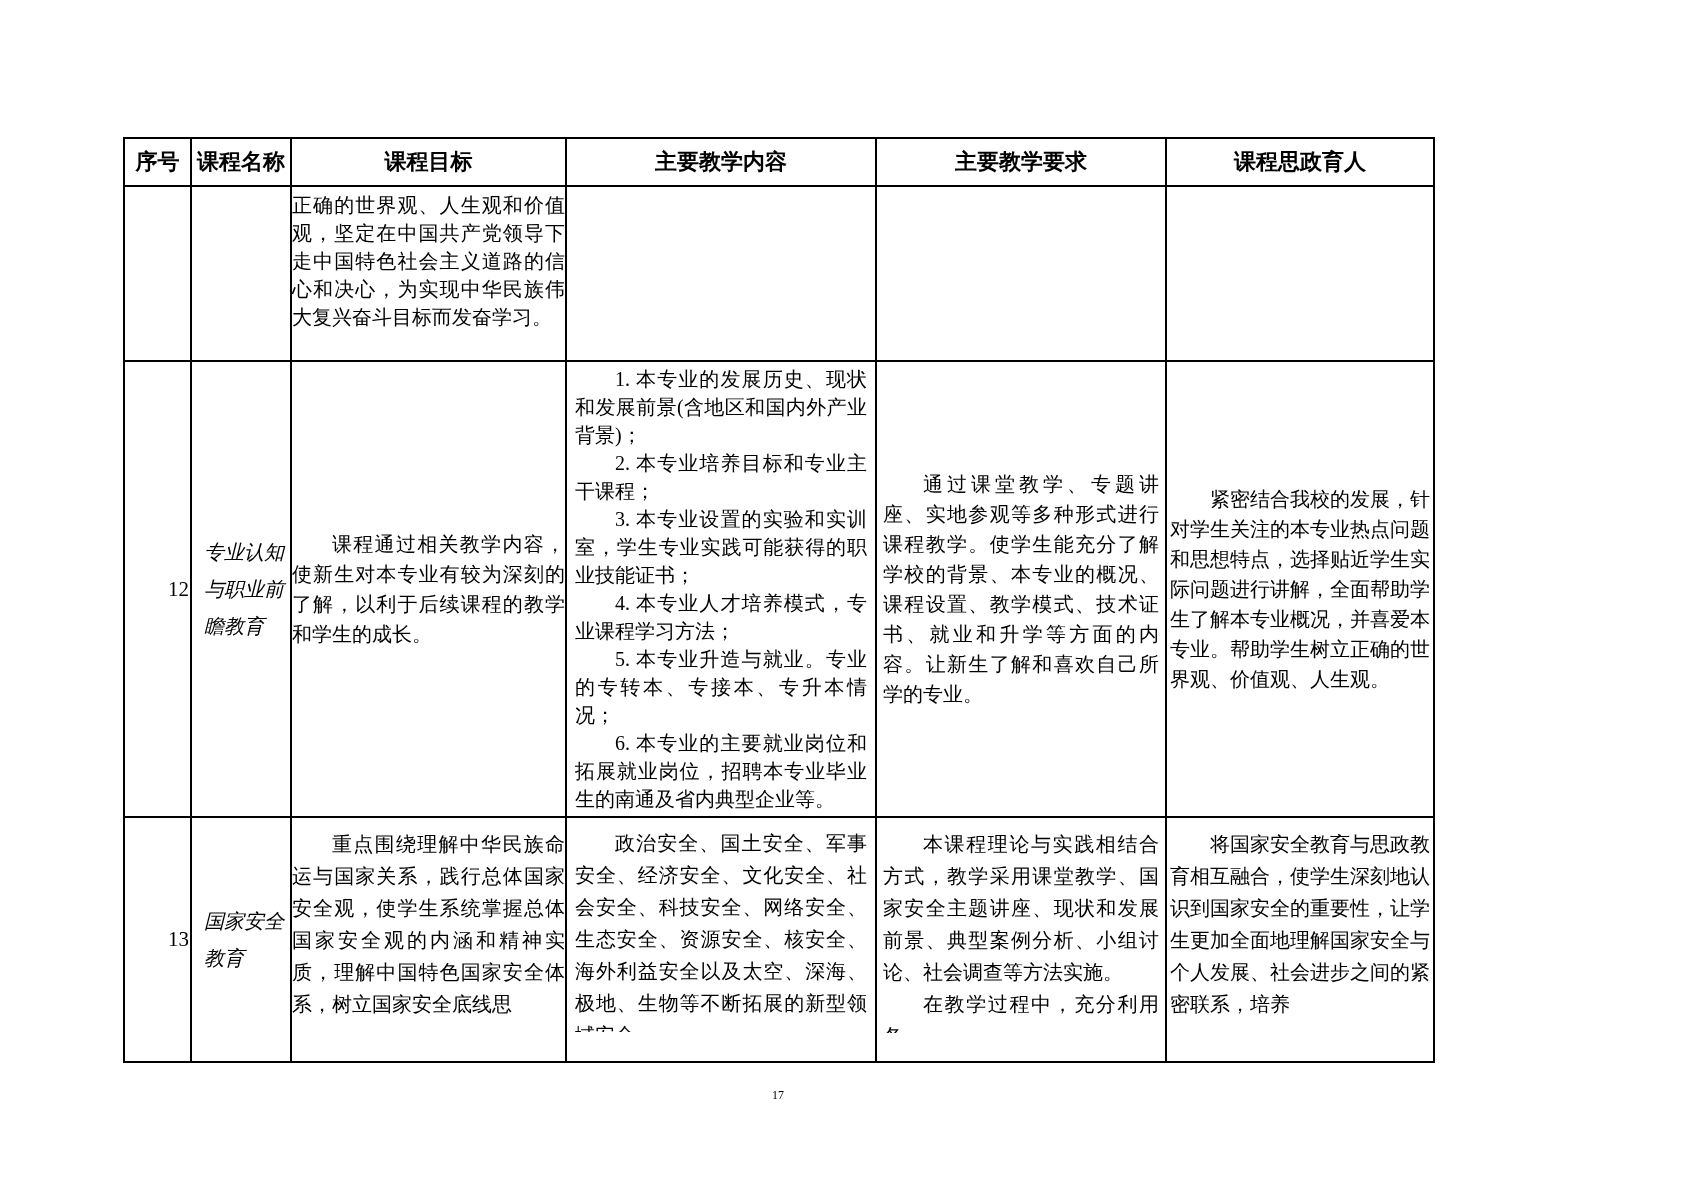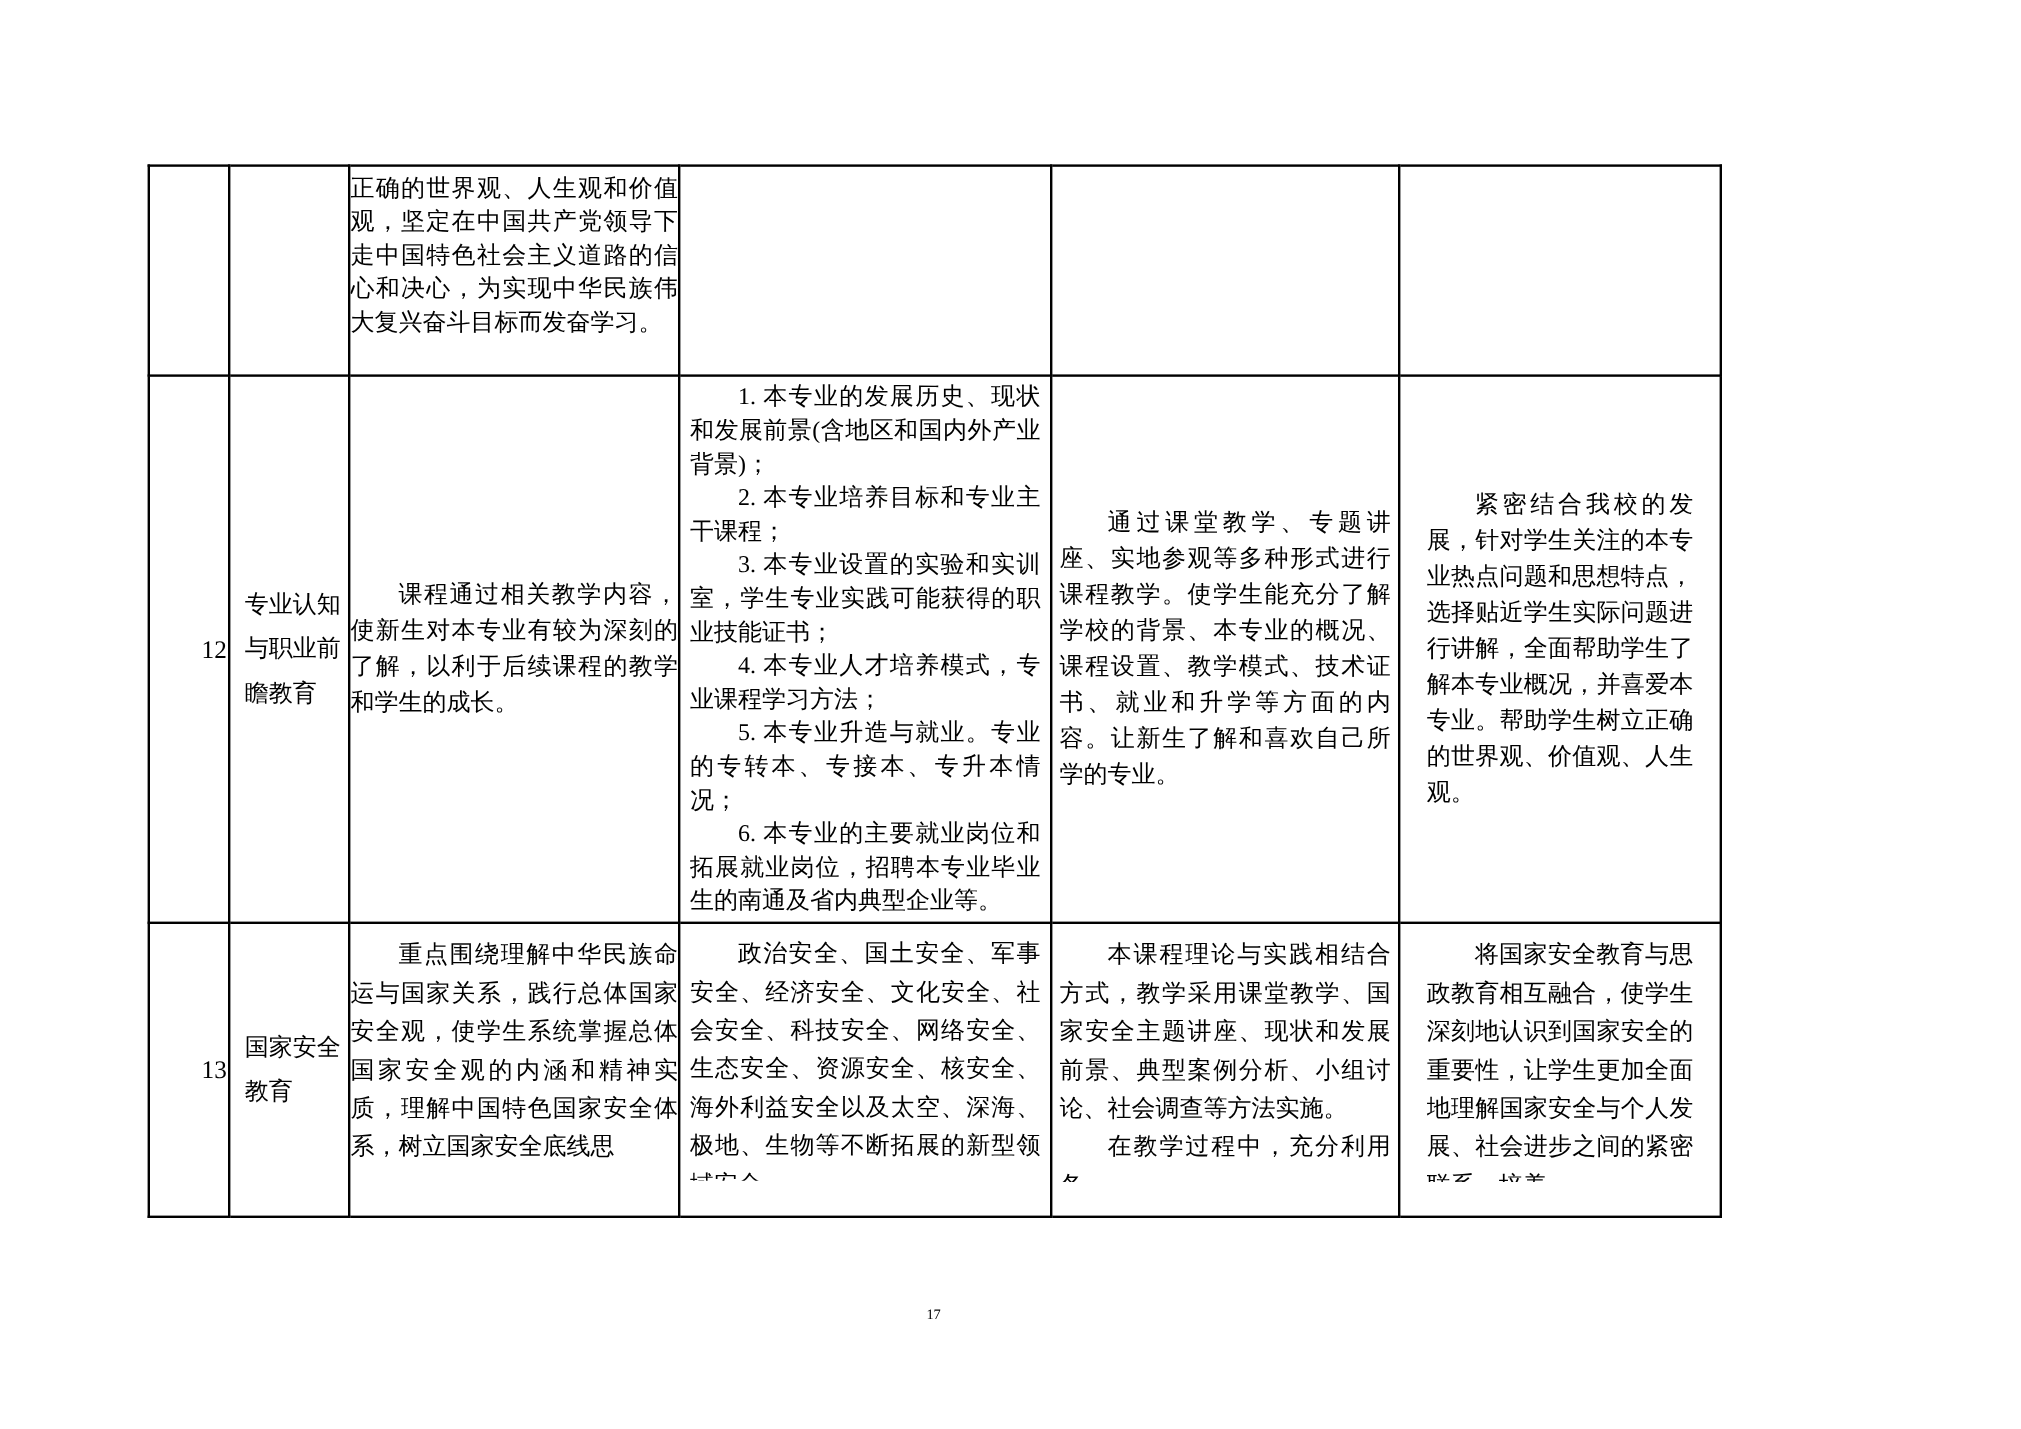--- a/index.html
+++ b/index.html
@@ -23,26 +23,26 @@
   .doc-table td { font-size:20px; vertical-align:top; }
   tr.r-head { height:48px; }
   tr.r-cont { height:175px; }
   tr.r-12   { height:430px; }
   tr.r-13   { height:245px; }
 
   p { margin:0; text-align:justify; line-height:30px; }
   p.indent { text-indent:2em; }
 
   td.seq-cell  { text-align:right; vertical-align:middle; font-size:21px; }
-  td.name-cell { vertical-align:middle; padding:0 6px 0 12px; line-height:37px; }
+  td.name-cell { vertical-align:middle; padding:0 6px 0 12px; line-height:37px;font-style:italic; }
   td.mid       { vertical-align:middle; }
   td.pad       { padding:4px 9px; }
   td.obj-col   { padding:4px 0; }
   td.req-col   { padding:4px 6px;margin-top:36px; }
-  td.ideo-col  { padding:4px 22px; }
+  td.ideo-col  { padding:4px 3px; }
 
   .cont-obj p  { line-height:28px; }
   .content-cell { padding:3px 8px;border-radius:30px; }
   .content-cell p { line-height:28px; }
 
   tr.r-13 .clip { height:205px; overflow:hidden; padding-top:6px; }
   tr.r-13 p { line-height:32px; }
 
   .page-number {
     position:absolute; left:123px; top:1088px; width:1310px;
@@ -58,20 +58,28 @@
     <colgroup>
       <col style="width:67px">
       <col style="width:100px">
       <col style="width:275px">
       <col style="width:310px">
       <col style="width:290px">
       <col style="width:268px">
     </colgroup>
 
     <tbody>
+        <tr class="r-head">
+      <th>序号</th>
+      <th>课程名称</th>
+      <th>课程目标</th>
+      <th>主要教学内容</th>
+      <th>主要教学要求</th>
+      <th>课程思政育人</th>
+    </tr>
 
     <tr class="r-cont">
       <td class="seq-cell"></td>
       <td class="name-cell"></td>
       <td class="obj-col cont-obj">
         <p>正确的世界观、人生观和价值观，坚定在中国共产党领导下走中国特色社会主义道路的信心和决心，为实现中华民族伟大复兴奋斗目标而发奋学习。</p>
       </td>
       <td class="pad"></td>
       <td class="pad"></td>
       <td class="pad"></td>

